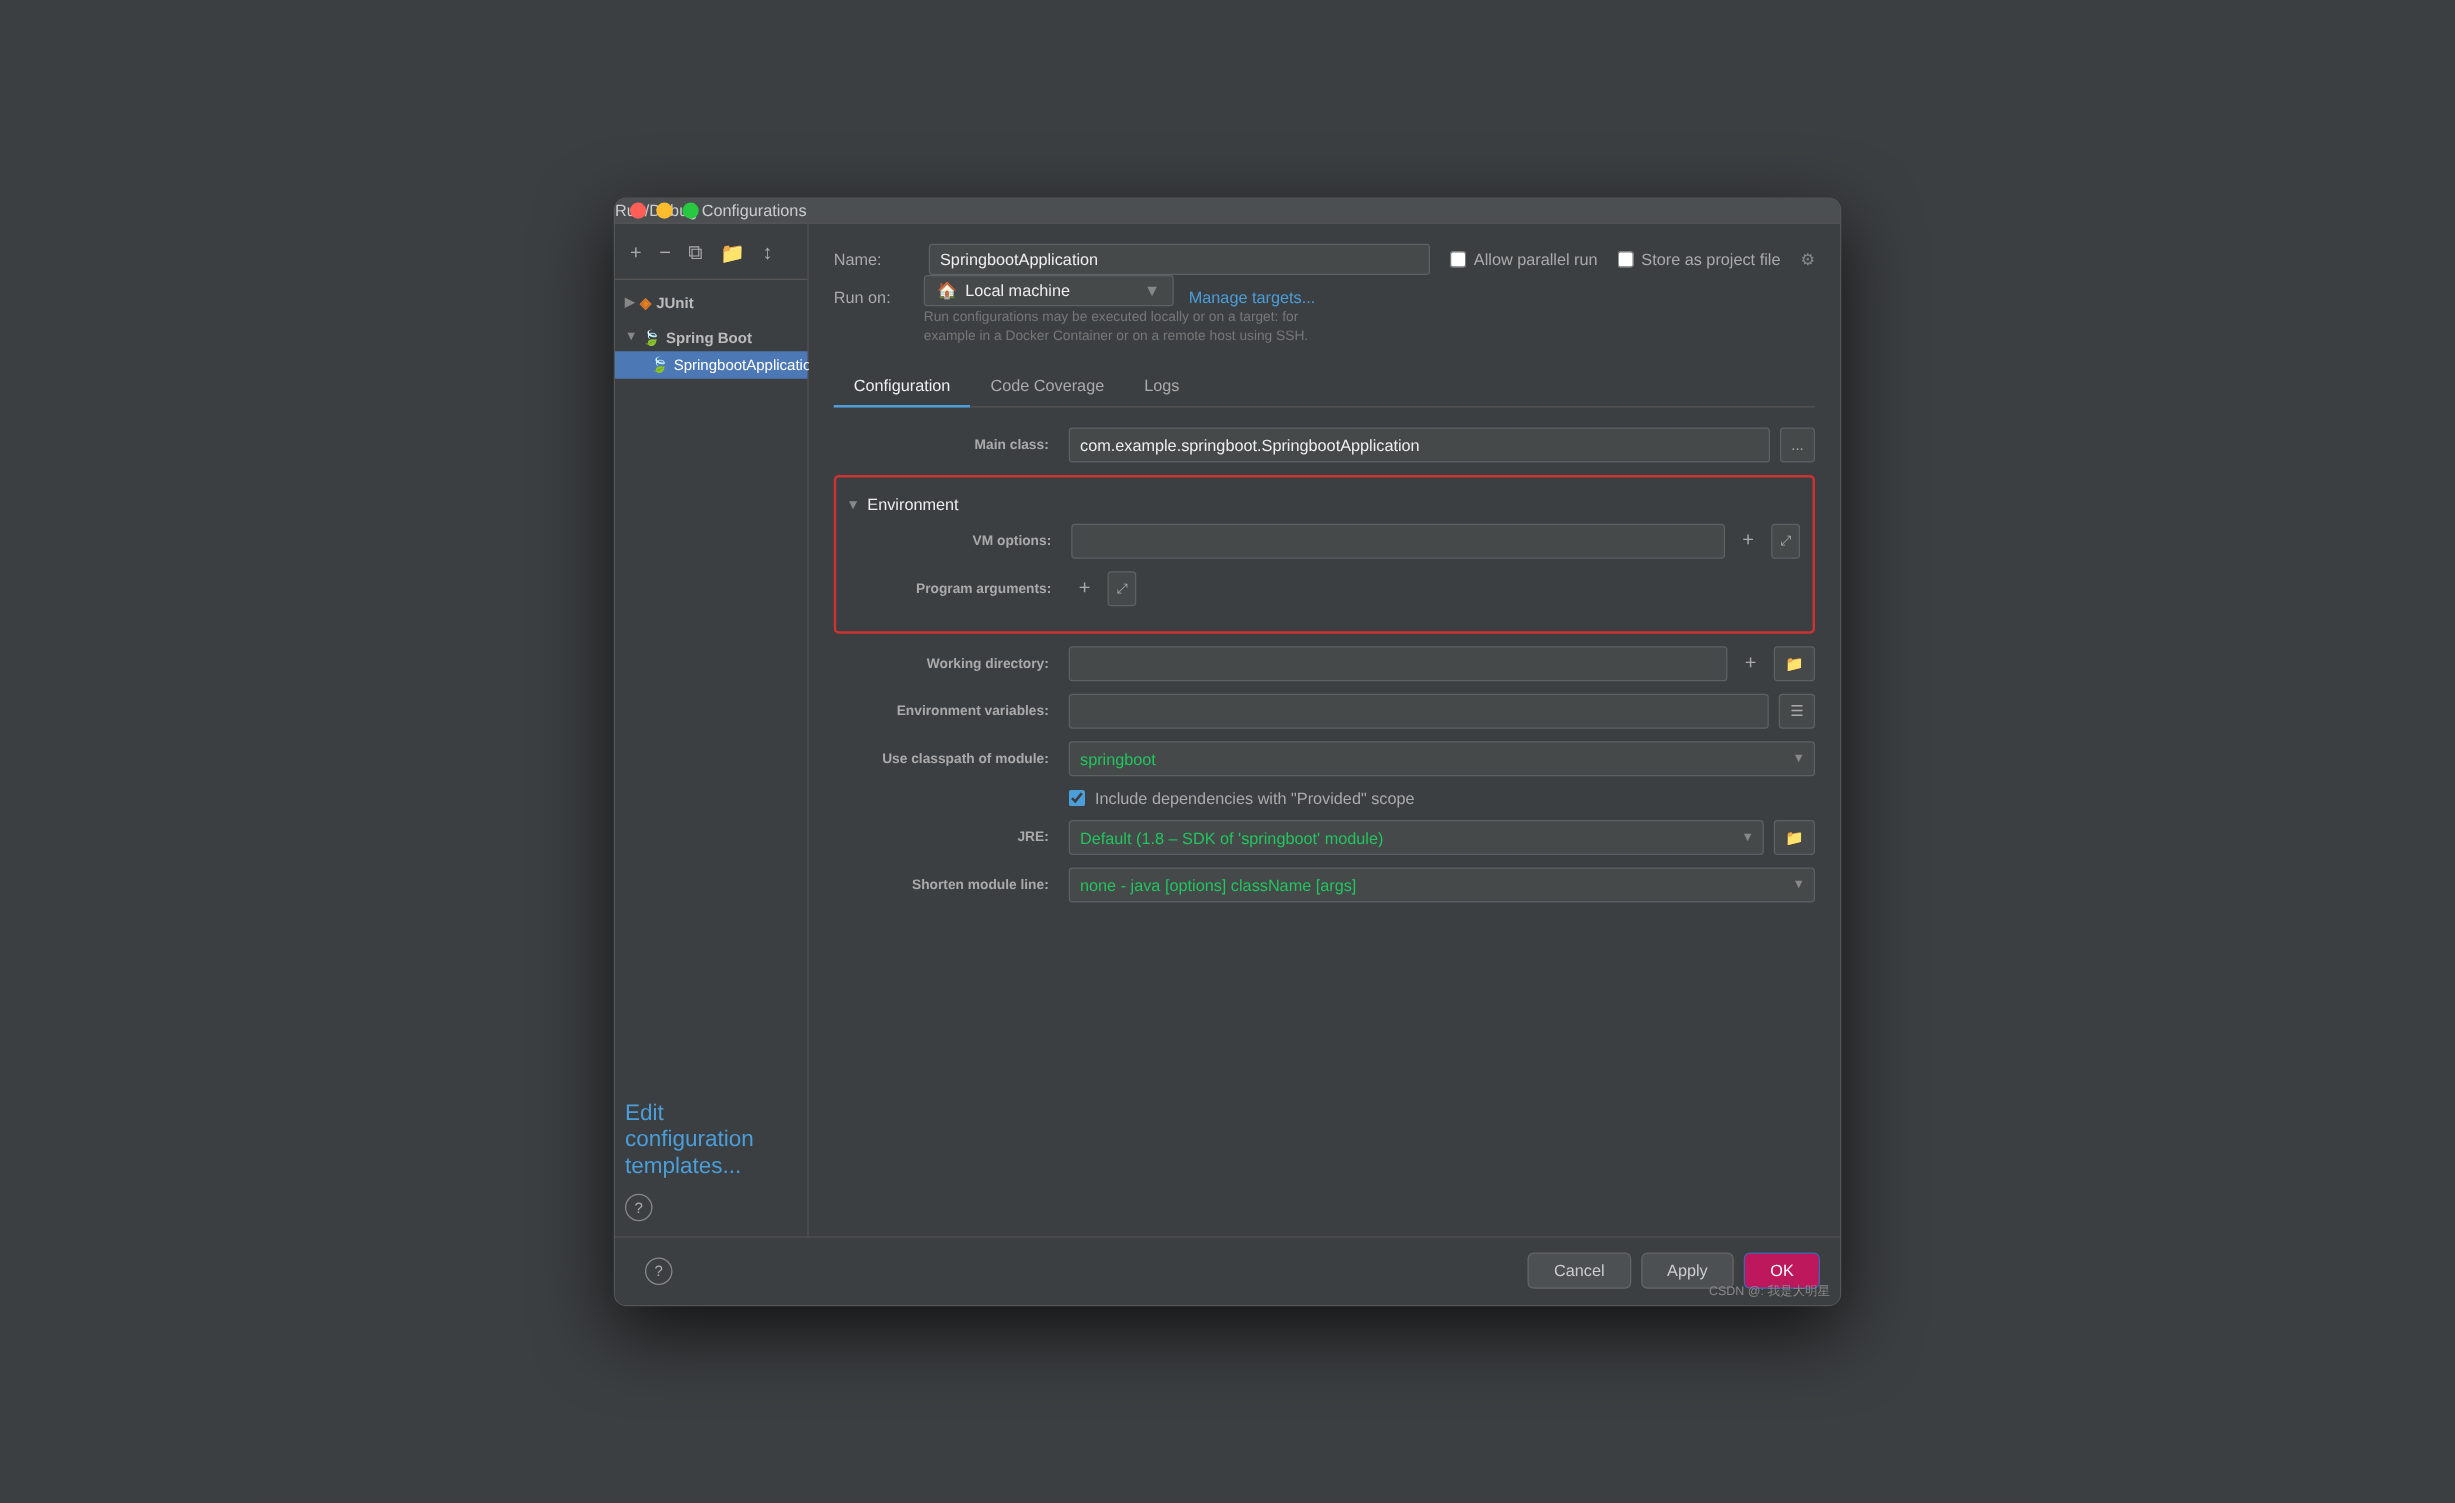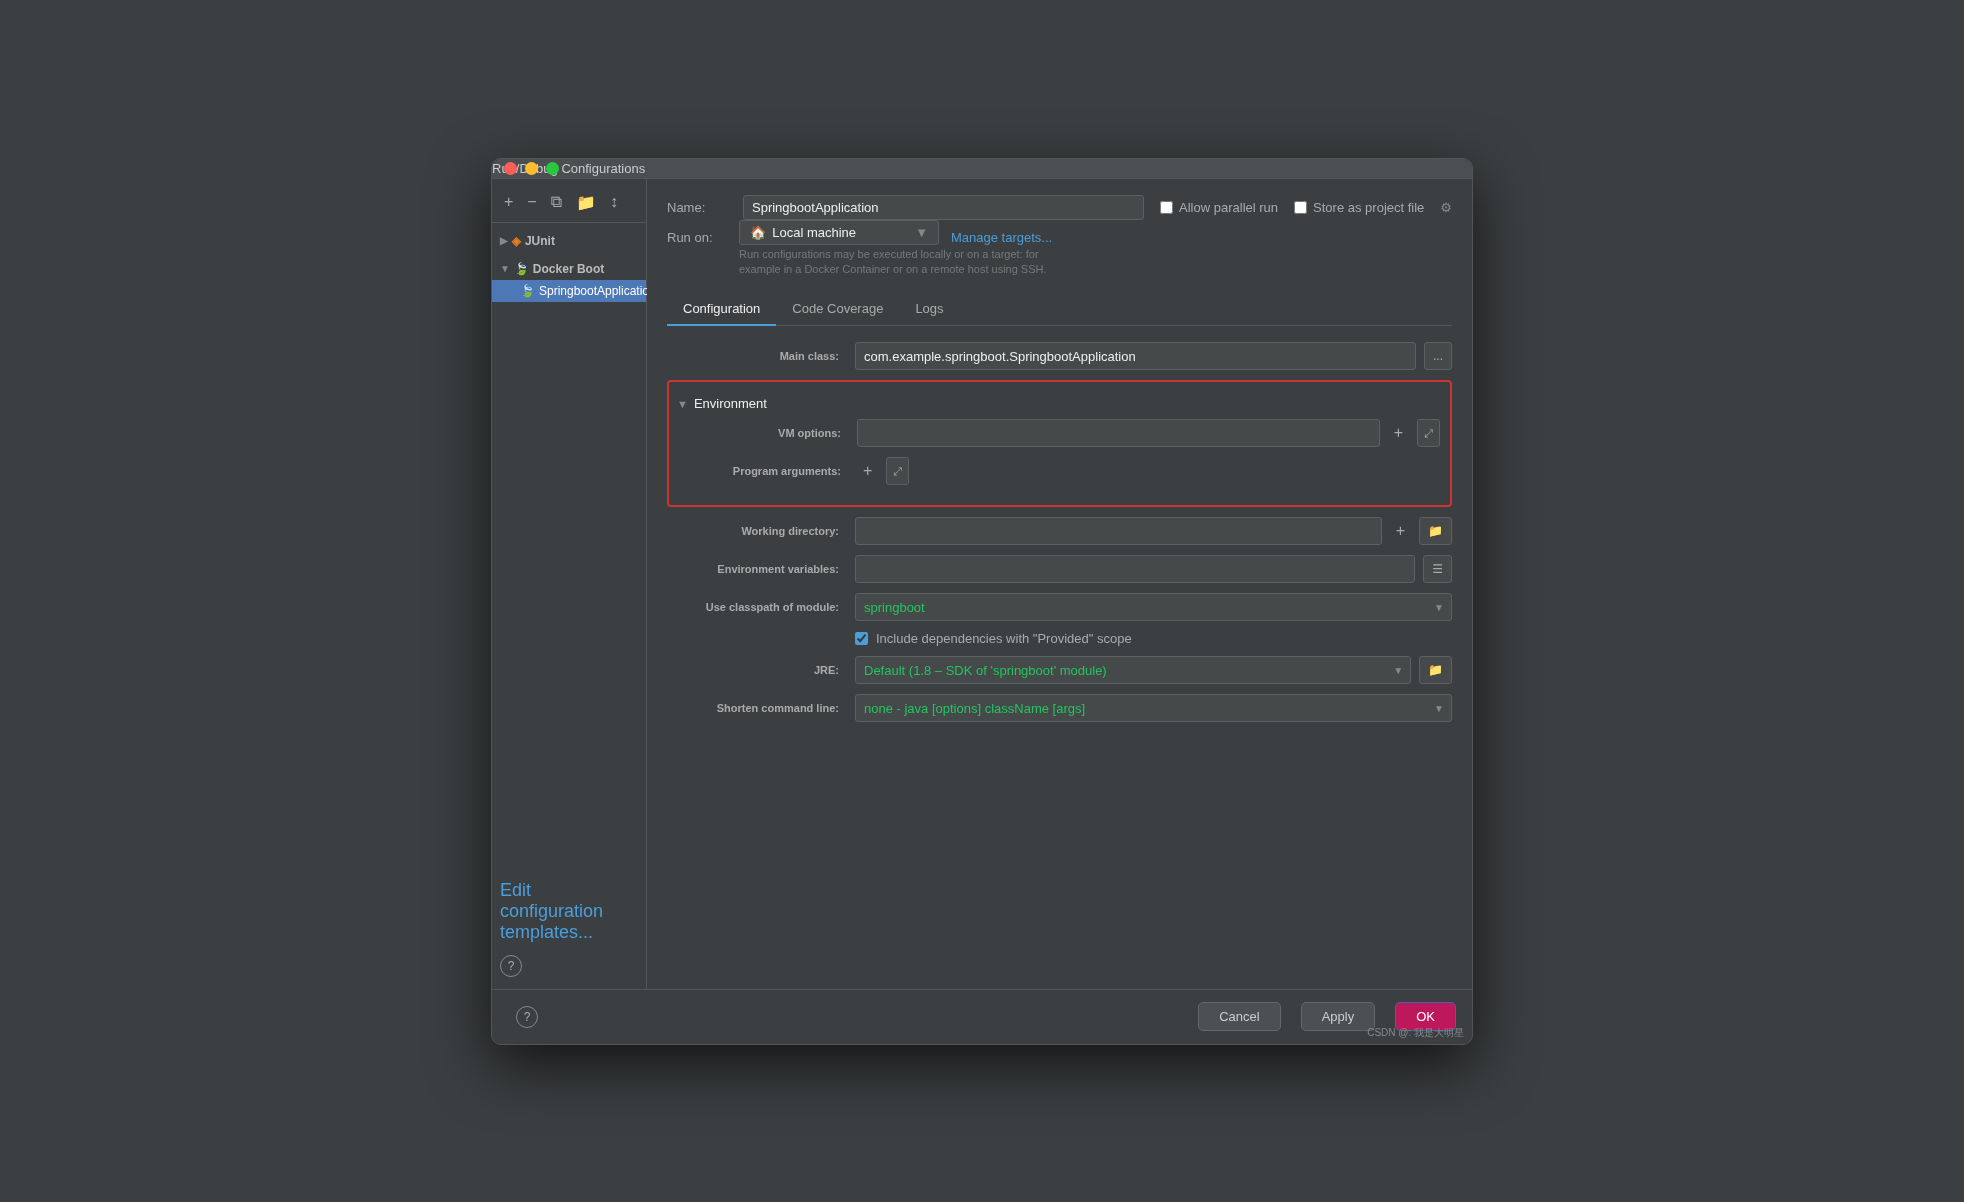--- a/index.html
+++ b/index.html
@@ -338,21 +338,21 @@
     
     .bottom-bar {
       display: flex;
       justify-content: space-between;
       align-items: center;
       padding: 12px 16px;
       background: #3c3f41;
       border-top: 1px solid #555;
     }
     .bottom-left { display: flex; align-items: center; gap: 8px; }
-    .bottom-right { display: flex; gap: 20px; }
+    .bottom-right { display: flex; gap: 8px; }
     .btn {
       padding: 6px 20px;
       border-radius: 5px;
       border: none;
       cursor: pointer;
       font-size: 13px;
     }
     .btn-cancel {
       background: #4c5052;
       color: #ccc;
@@ -409,21 +409,21 @@
           <span class="chevron">▶</span>
           <span class="junit-icon">◈</span>
           <span>JUnit</span>
         </div>
       </div>
 
       <div class="sidebar-group">
         <div class="sidebar-group-header">
           <span class="chevron">▼</span>
           <span class="springboot-icon">🍃</span>
-          <span>Docker Boot</span>
+          <span>Spring Boot</span>
         </div>
         <div class="sidebar-child selected">
           <span class="springboot-icon">🍃</span>
           <span>SpringbootApplication</span>
         </div>
       </div>
 
       <a class="edit-templates" href="#">Edit configuration templates...</a>
       <button class="help-btn">?</button>
     </div>
@@ -524,21 +524,21 @@
         <span class="field-label">JRE:</span>
         <div class="select-wrapper" style="flex:1;">
           <select style="width:100%;">
             <option>Default (1.8 – SDK of 'springboot' module)</option>
           </select>
         </div>
         <button class="browse-btn">📁</button>
       </div>
 
       <div class="field-row">
-        <span class="field-label">Shorten command line:</span>
+        <span class="field-label">Shorten module line:</span>
         <div class="select-wrapper" style="flex:1;">
           <select style="width:100%;">
             <option>none - java [options] className [args]</option>
           </select>
         </div>
       </div>
 
     </div>
   </div>
 

